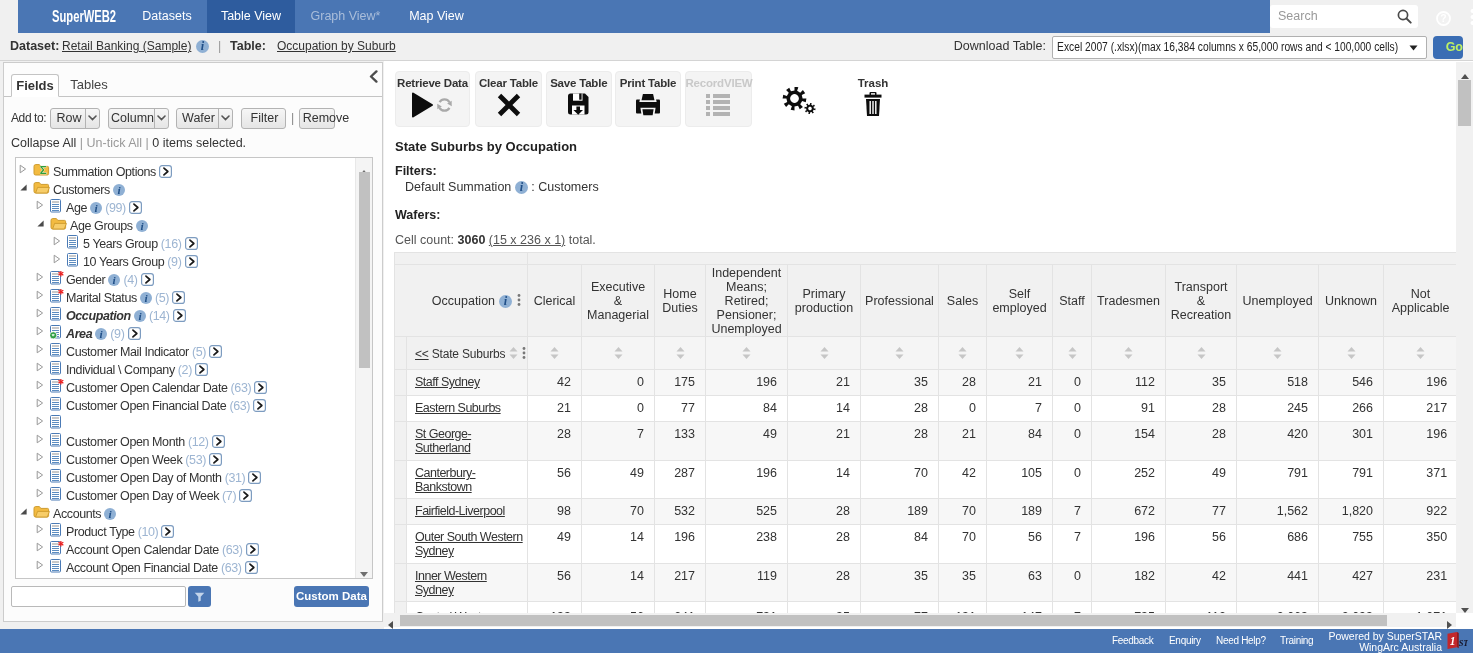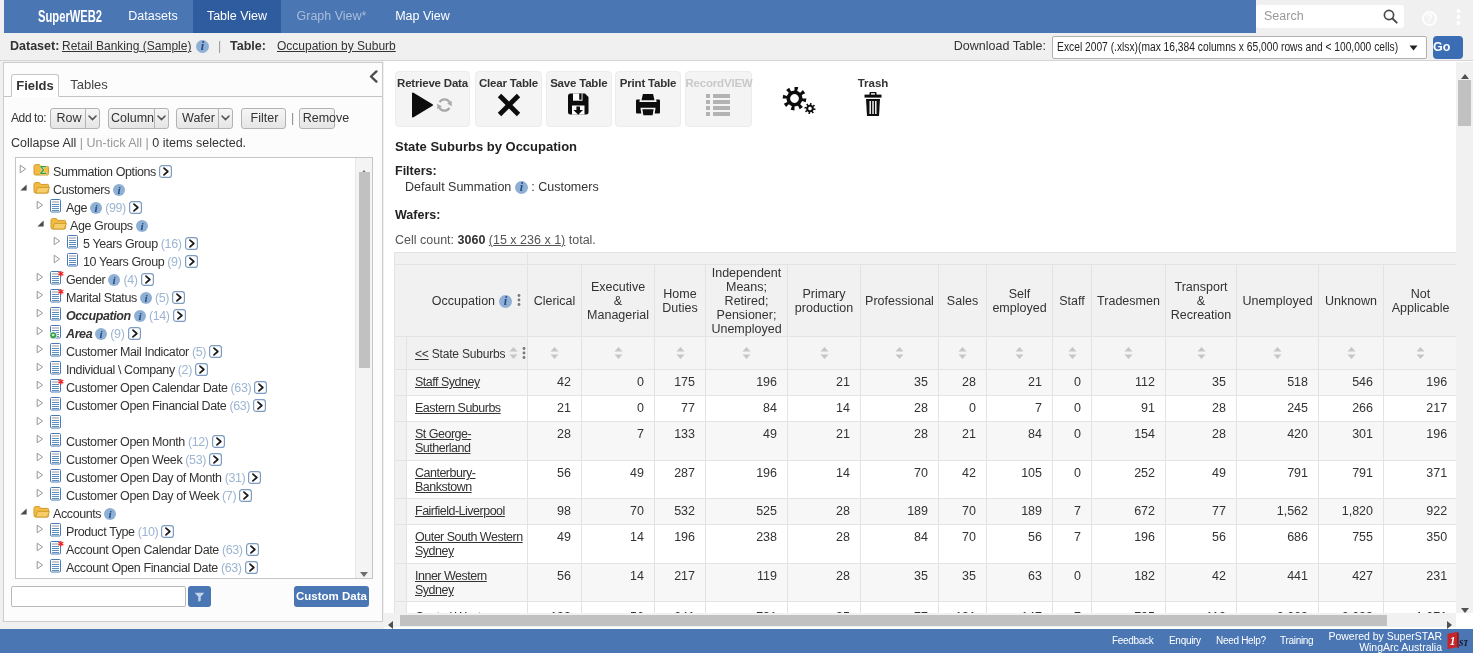--- a/index.html
+++ b/index.html
@@ -1,17 +1,17 @@
 <!DOCTYPE html>
 <html><head><meta charset="utf-8"><title>SuperWEB2</title><style>
 *{margin:0;padding:0;box-sizing:border-box;}
 html,body{width:1473px;height:653px;overflow:hidden;}
 body{position:relative;font-family:'Liberation Sans',sans-serif;background:#f0f0f0;font-size:12.5px;color:#333;}
 .abs{position:absolute;}
-#nav{left:4px;top:0;width:1252px;height:33px;background:#4a76b4;}
+#nav{left:18px;top:0;width:1252px;height:33px;background:#4a76b4;}
 #nav .logo{left:34px;top:0;height:33px;line-height:33px;color:#fff;font-size:16px;font-weight:bold;transform:scaleX(0.70);transform-origin:0 50%;}
 .navitem{top:0;height:33px;line-height:33px;color:#fff;font-size:12.5px;text-align:center;}
 #tabTV{background:#2e5c9e;}
 #dsbar{left:0;top:33px;width:1473px;height:28px;background:#f0f0f0;border-bottom:1px solid #d4d4d4;}
 #dsbar .in{position:absolute;top:0;height:27px;line-height:27px;}
 a{color:#333;}
 #lpanel{left:3px;top:62px;width:380px;height:560px;background:#fcfcfc;border:1px solid #ccc;}
 #main{left:384px;top:61px;width:1089px;height:568px;background:#fff;}
 #footer{left:0;top:629px;width:1473px;height:24px;background:#4a76b4;}
 #footer .flink{position:absolute;top:0;height:24px;line-height:24px;color:#fff;font-size:10px;letter-spacing:-0.3px;}
@@ -58,21 +58,21 @@
         <circle cx="6.5" cy="6.5" r="6.5" fill="#8fb0d4"></circle>
         <text x="6.5" y="10.4" text-anchor="middle" font-family="Liberation Serif,serif" font-style="italic" font-weight="bold" font-size="12.35" fill="#1f4e87">i</text>
       </svg></span>
     <span class="in" style="left:218px;color:#999;">|</span>
     <span class="in" style="left:230px;font-weight:bold;">Table:</span>
     <span class="in" style="left:277px;font-size:12px;"><a href="#">Occupation by Suburb</a></span>
     <span class="in" style="left:952px;width:94px;text-align:right;">Download Table:</span>
     <div class="in" style="left:1052px;top:3px;width:375px;height:23px;background:#fff;border:1px solid #b0b0b0;border-radius:2px;line-height:21px;white-space:nowrap;"><span style="display:inline-block;transform:scaleX(0.82);transform-origin:0 50%;padding-left:5px;font-size:12.5px;color:#222;">Excel 2007 (.xlsx)(max 16,384 columns x 65,000 rows and &lt; 100,000 cells)</span><span style="position:absolute;right:8px;top:1px;"><svg width="9" height="6" viewBox="0 0 9 6" style="vertical-align:1px">
           <path d="M0.5,0.5 L8.5,0.5 L4.5,5.5 Z" fill="#222"></path>
         </svg></span></div>
-    <div class="in" style="left:1433px;top:3px;width:30px;height:23px;background:#3a6db4;border-radius:4px;color:#ffffff;font-weight:bold;text-align:left;line-height:23px;font-size:12.5px;">Go</div>
+    <div class="in" style="left:1433px;top:3px;width:30px;height:23px;background:#3a6db4;border-radius:4px;color:#bef264;font-weight:bold;text-align:right;line-height:23px;font-size:12.5px;">Go</div>
   </div>
 <div id="lpanel" class="abs">
     <div class="abs" style="left:0px;top:33px;width:378px;height:1px;background:#c4c4c4;"></div>
     <div class="abs" style="left:7px;top:11px;width:48px;height:23px;background:#fff;border:1px solid #c4c4c4;border-bottom:1px solid #fff;border-radius:3px 3px 0 0;text-align:center;line-height:22px;font-weight:bold;font-size:13px;">Fields</div>
     <div class="abs" style="left:62px;top:11px;width:46px;height:23px;text-align:center;line-height:22px;font-size:13px;color:#444;">Tables</div>
     <div class="abs" style="left:365px;top:7px;"><svg width="9" height="13" viewBox="0 0 9 13">
         <path d="M7.4,1.4 L2,6.5 L7.4,11.6" fill="none" stroke="#4d4d4d" stroke-width="2.4" stroke-linecap="round" stroke-linejoin="round"></path>
       </svg></div>
     <span class="abs" style="left:7px;top:45px;height:21px;line-height:21px;font-size:12px;letter-spacing:-0.4px;">Add to:</span>
     <div class="abs gbtn" style="left:46px;top:45px;width:50px;height:21px;">

